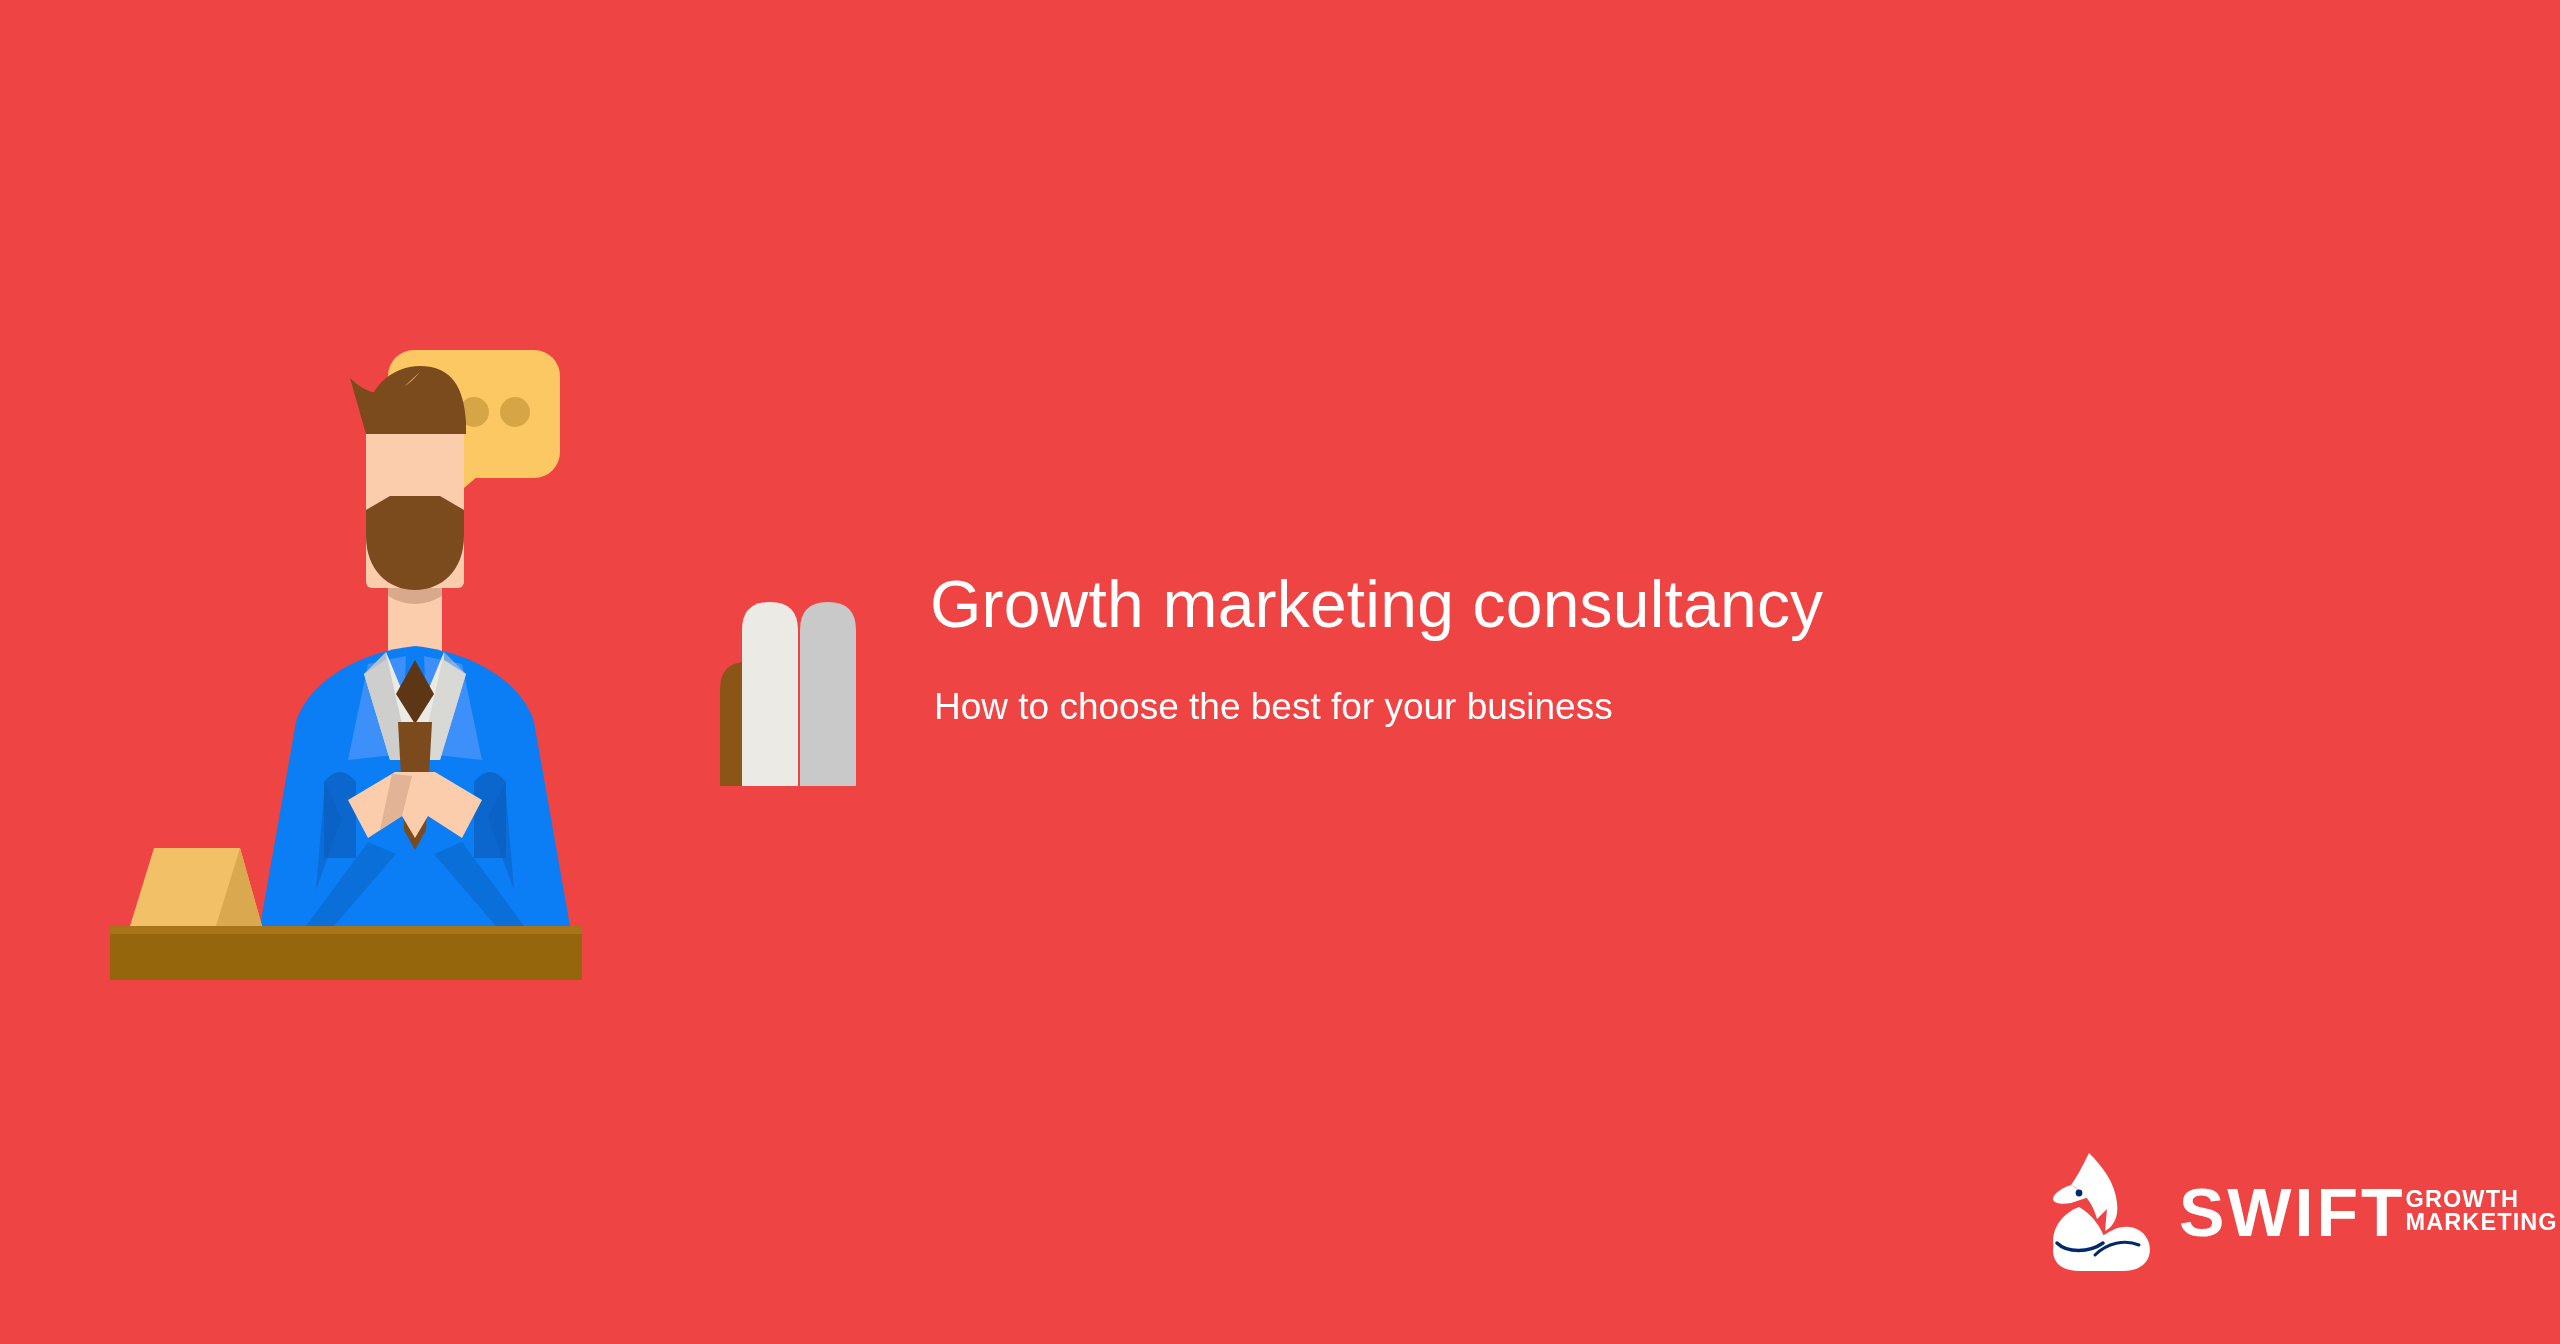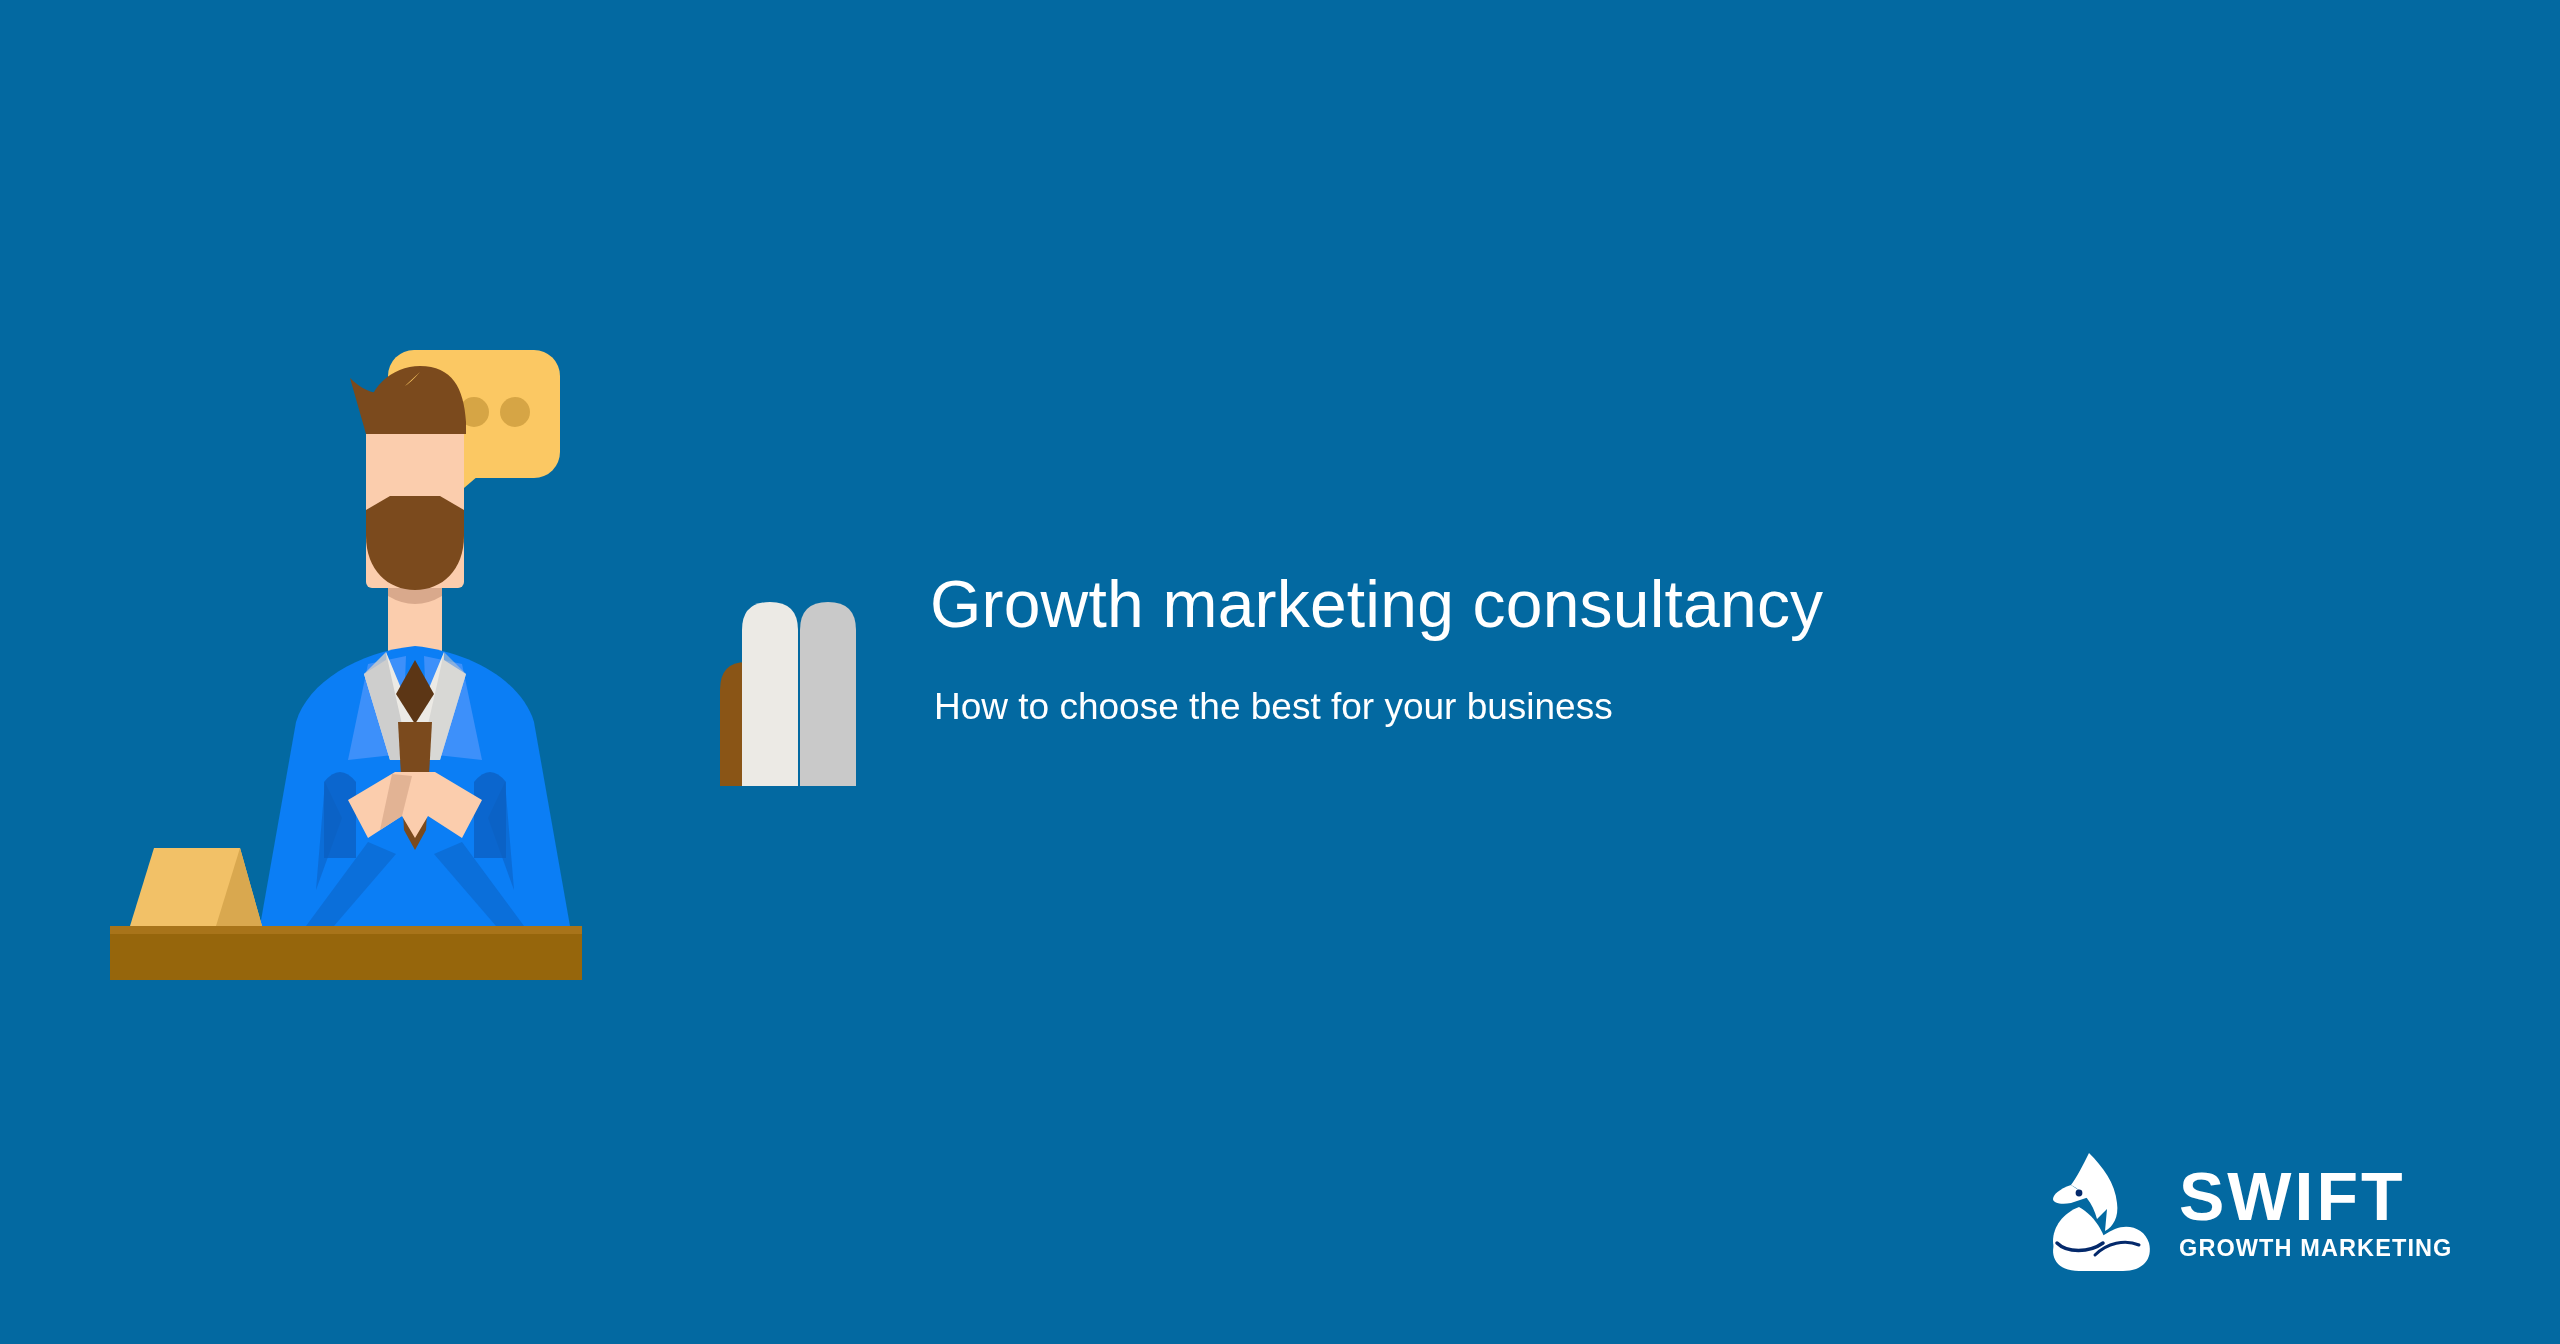--- a/index.html
+++ b/index.html
@@ -8,21 +8,21 @@
     padding: 0;
     background: #04296b;
   }
   body {
     font-family: "Liberation Sans", sans-serif;
   }
   #banner {
     position: relative;
     width: 2560px;
     height: 1344px;
-    background: #0369a1;
+    background: #ef4444;
     overflow: hidden;
   }
 
   
   #illustration {
     position: absolute;
     left: 110px;
     top: 330px;
     width: 790px;
     height: 690px;
@@ -70,21 +70,21 @@
     gap: 22px;
   }
   #logo-mark {
     width: 112px;
     height: 130px;
     flex: 0 0 auto;
   }
   #logo-mark svg { display: block; width: 100%; height: 100%; }
   #logo-text {
     display: flex;
-    flex-direction: column;
+    flex-direction: row;
     justify-content: center;
     padding-top: 4px;
   }
   #logo-wordmark {
     color: #ffffff;
     font-size: 68px;
     font-weight: bold;
     letter-spacing: 3px;
     line-height: 0.95;
   }

